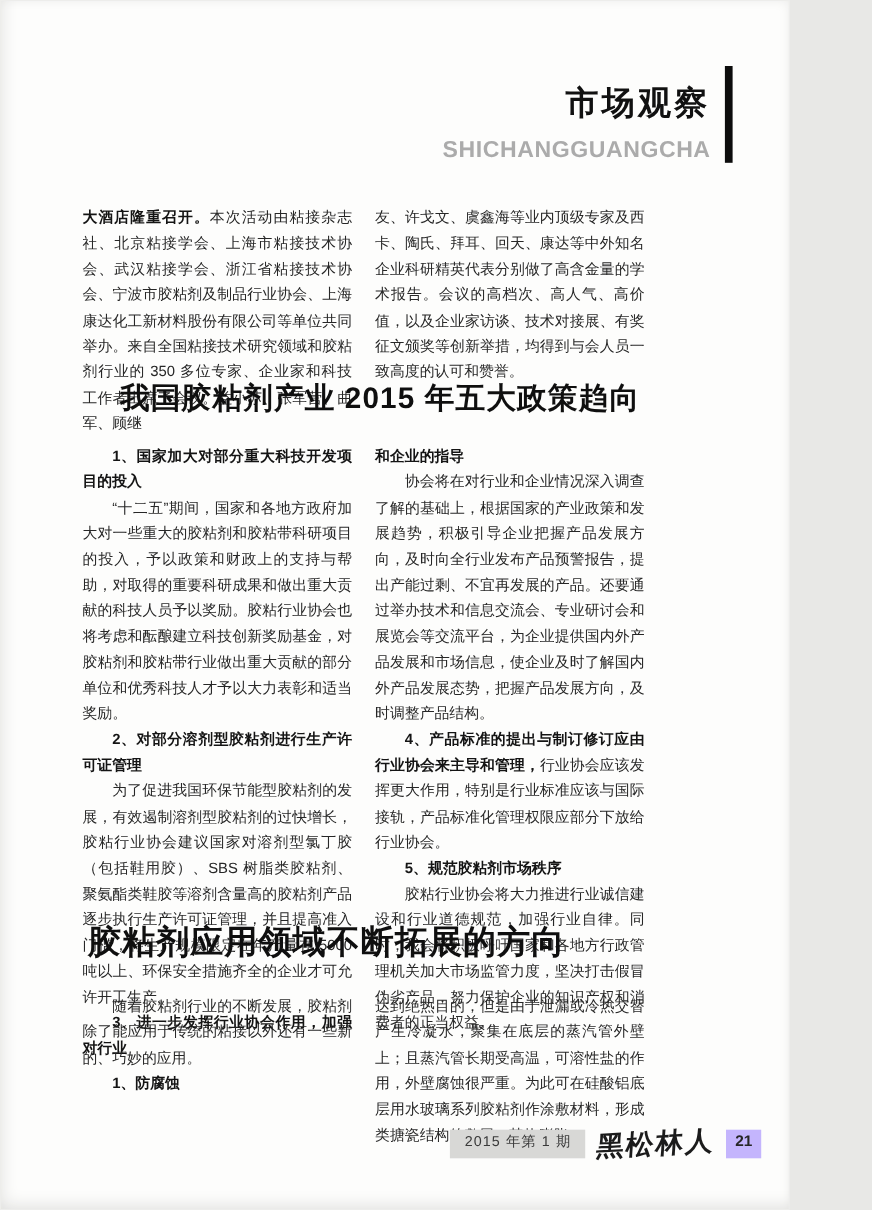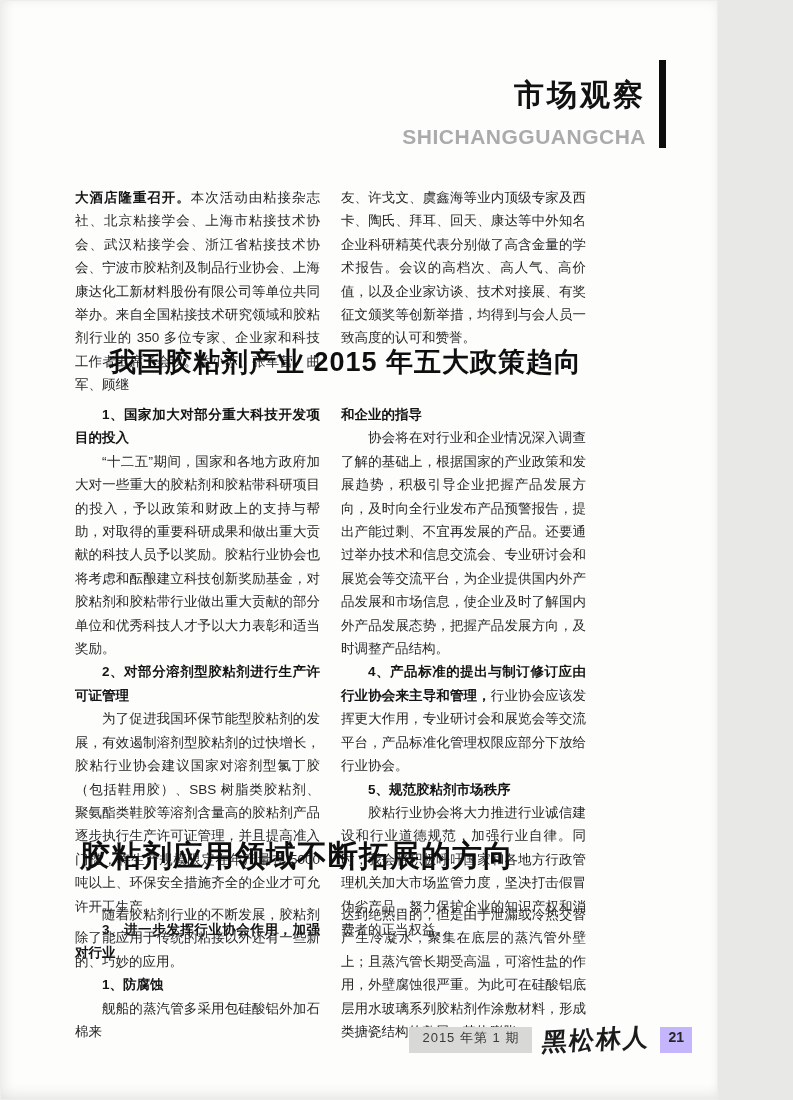--- a/index.html
+++ b/index.html
@@ -102,33 +102,32 @@
     <div class="col">
       <p class="body-p ind"><b>1、国家加大对部分重大科技开发项目的投入</b><span></span></p>
       <p class="body-p ind"><b></b><span>“十二五”期间，国家和各地方政府加大对一些重大的胶粘剂和胶粘带科研项目的投入，予以政策和财政上的支持与帮助，对取得的重要科研成果和做出重大贡献的科技人员予以奖励。胶粘行业协会也将考虑和酝酿建立科技创新奖励基金，对胶粘剂和胶粘带行业做出重大贡献的部分单位和优秀科技人才予以大力表彰和适当奖励。</span></p>
       <p class="body-p ind"><b>2、对部分溶剂型胶粘剂进行生产许可证管理</b><span></span></p>
       <p class="body-p ind"><b></b><span>为了促进我国环保节能型胶粘剂的发展，有效遏制溶剂型胶粘剂的过快增长，胶粘行业协会建议国家对溶剂型氯丁胶（包括鞋用胶）、SBS 树脂类胶粘剂、聚氨酯类鞋胶等溶剂含量高的胶粘剂产品逐步执行生产许可证管理，并且提高准入门槛，将生产规模限定在年产量在 5000 吨以上、环保安全措施齐全的企业才可允许开工生产。</span></p>
       <p class="body-p ind"><b>3、进一步发挥行业协会作用，加强对行业</b><span></span></p>
     </div>
     <div class="col">
       <p class="body-p"><b>和企业的指导</b><span></span></p>
       <p class="body-p ind"><b></b><span>协会将在对行业和企业情况深入调查了解的基础上，根据国家的产业政策和发展趋势，积极引导企业把握产品发展方向，及时向全行业发布产品预警报告，提出产能过剩、不宜再发展的产品。还要通过举办技术和信息交流会、专业研讨会和展览会等交流平台，为企业提供国内外产品发展和市场信息，使企业及时了解国内外产品发展态势，把握产品发展方向，及时调整产品结构。</span></p>
-      <p class="body-p ind"><b>4、产品标准的提出与制订修订应由行业协会来主导和管理，</b><span>行业协会应该发挥更大作用，专业研讨会和展览会等交流平台，产品标准化管理权限应部分下放给行业协会。</span></p>
+      <p class="body-p ind"><b>4、产品标准的提出与制订修订应由行业协会来主导和管理，</b><span>行业协会应该发挥更大作用，特别是行业标准应该与国际接轨，产品标准化管理权限应部分下放给行业协会。</span></p>
       <p class="body-p ind"><b>5、规范胶粘剂市场秩序</b><span></span></p>
       <p class="body-p ind"><b></b><span>胶粘行业协会将大力推进行业诚信建设和行业道德规范，加强行业自律。同时，我会将积极呼吁国家和各地方行政管理机关加大市场监管力度，坚决打击假冒伪劣产品，努力保护企业的知识产权和消费者的正当权益。</span></p>
     </div>
   </div>
 
   <h2 class="article-title title-2">胶粘剂应用领域不断拓展的方向</h2>
 
   <div class="cols" style="top:903px;">
     <div class="col">
       <p class="body-p ind"><b></b><span>随着胶粘剂行业的不断发展，胶粘剂除了能应用于传统的粘接以外还有一些新的、巧妙的应用。</span></p>
       <p class="body-p ind"><b>1、防腐蚀</b><span></span></p>
-      <p class="body-p ind"><b></b><span>舰船的蒸汽管多采用包硅酸铝外加石棉来</span></p>
     </div>
     <div class="col">
       <p class="body-p"><span>达到绝热目的，但是由于泄漏或冷热交替产生冷凝水，聚集在底层的蒸汽管外壁上；且蒸汽管长期受高温，可溶性盐的作用，外壁腐蚀很严重。为此可在硅酸铝底层用水玻璃系列胶粘剂作涂敷材料，形成类搪瓷结构的敷层，其热膨胀</span></p>
     </div>
   </div>
 
   <div class="footer">
     <div class="footer-issue">2015 年第 1 期</div>
     <div class="footer-logo">黑松林人</div>
     <div class="footer-page">21</div>

